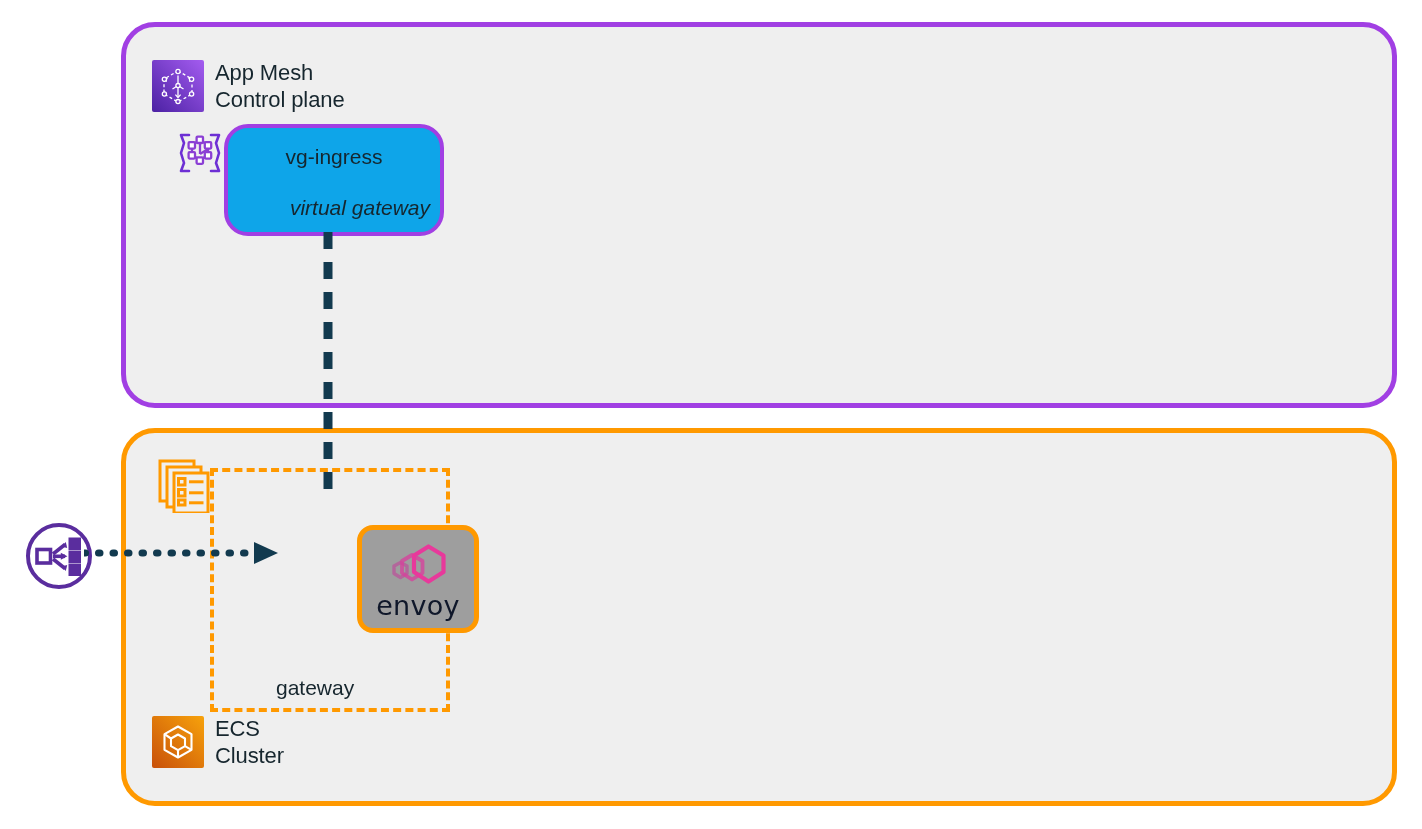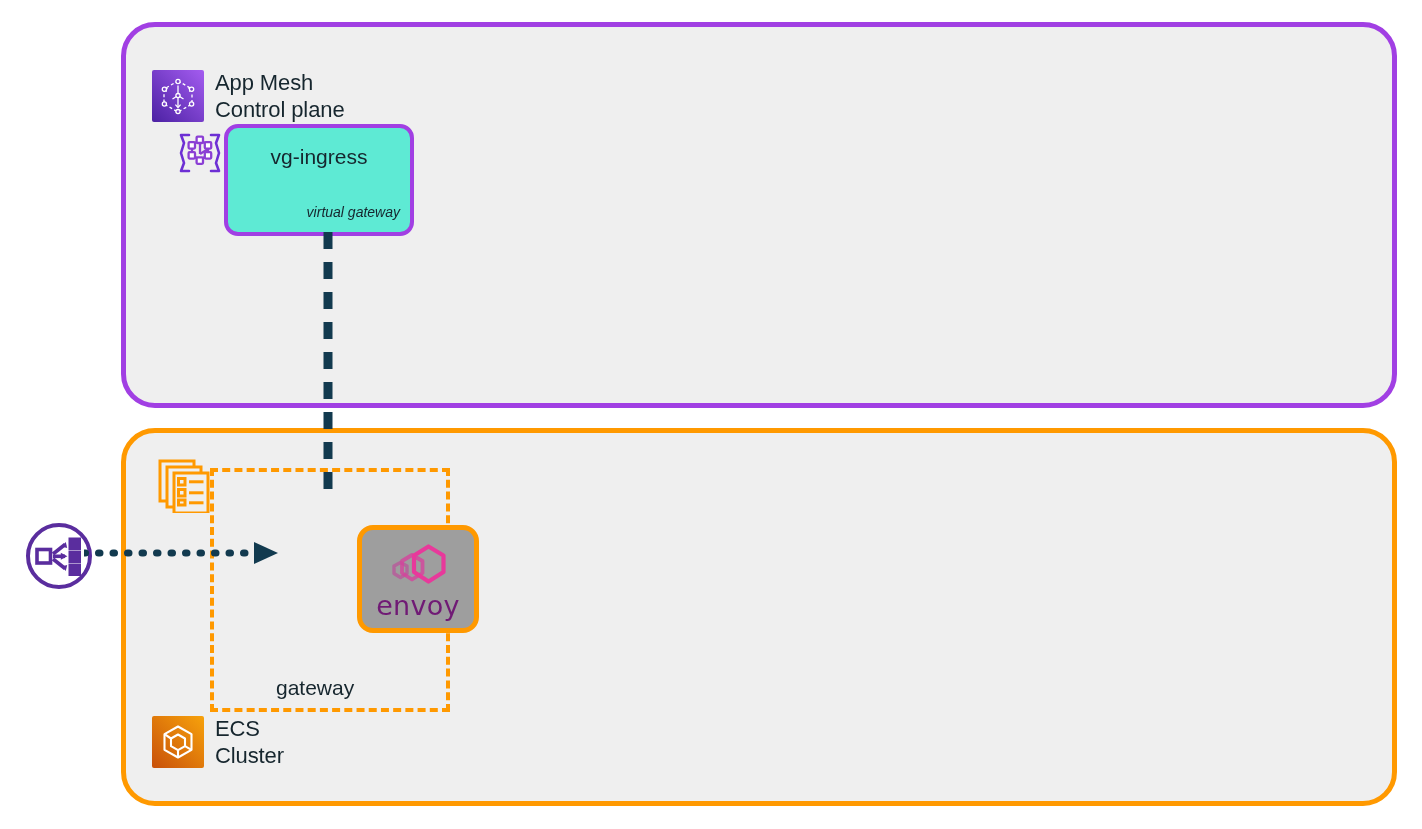--- a/index.html
+++ b/index.html
@@ -59,55 +59,55 @@
   
   .svc-icon {
     width: 52px;
     height: 52px;
     border-radius: 2px;
     flex: 0 0 auto;
     display: block;
   }
 
   
-  #appmesh-header { left: 26px; top: 42px; }
+  #appmesh-header { left: 26px; top: 32px; }
 
   
   #vg-icon-wrap {
     position: absolute;
     left: 48px;
     top: 100px;
     width: 52px;
     height: 52px;
   }
   #vg-box {
     position: absolute;
     left: 98px;
     top: 97px;
-    width: 190px;
+    width: 220px;
     height: 112px;
-    background: #5eead4;
+    background: #0ea5e9;
     border: 4px solid var(--purple, #a13fe3);
-    border-radius: 14px;
+    border-radius: 24px;
     box-sizing: border-box;
   }
   #vg-title {
     position: absolute;
     top: 17px;
     left: 0;
     right: 0;
     text-align: center;
     font-size: 21px;
     color: #16262e;
   }
   #vg-subtitle {
     position: absolute;
     bottom: 12px;
     right: 10px;
-    font-size: 14px;
+    font-size: 21px;
     font-style: italic;
     color: #16262e;
   }
 
   
   #ecs-header { left: 26px; top: 282px; justify-content: center; }
 
   
   #task-icon-wrap {
     position: absolute;
@@ -148,21 +148,21 @@
     border-radius: 16px;
     box-sizing: border-box;
     display: flex;
     flex-direction: column;
     align-items: center;
     justify-content: center;
     gap: 2px;
   }
   #envoy-wordmark {
     font-size: 27px;
-    color: #701a75;
+    color: #0f172a;
     letter-spacing: 0.3px;
     line-height: 1;
     font-family: "DejaVu Sans", sans-serif;
   }
 
   
   #lb-icon-wrap {
     position: absolute;
     left: 24px;
     top: 521px;

